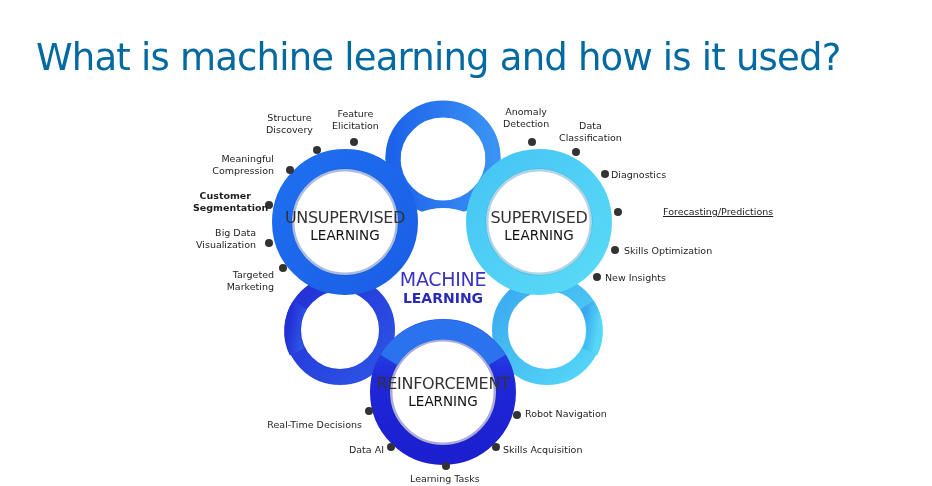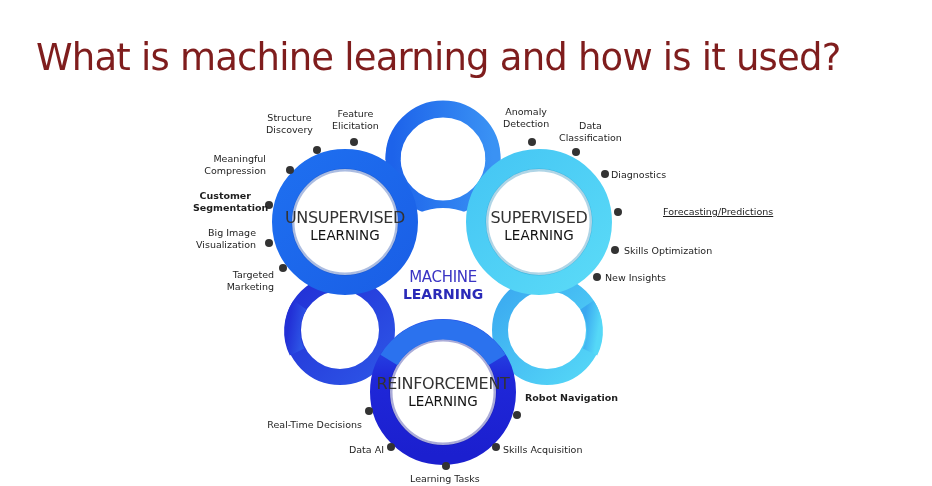--- a/index.html
+++ b/index.html
@@ -1,26 +1,26 @@
 <!DOCTYPE html>
 <html><head>
 <meta charset="utf-8">
 <style>
   html, body { margin:0; padding:0; background:#ffffff; }
   body { width:932px; height:486px; position:relative; overflow:hidden; font-family:"DejaVu Sans", sans-serif; }
-  .title { position:absolute; left:36px; top:36px; font-size:37px; color:#7f1d1d; letter-spacing:-0.8px; font-family:"DejaVu Sans", sans-serif; white-space:nowrap; }
+  .title { position:absolute; left:36px; top:36px; font-size:37px; color:#0369a1; letter-spacing:-0.8px; font-family:"DejaVu Sans", sans-serif; white-space:nowrap; }
   svg.diagram { position:absolute; left:0; top:0; }
   .lbl { position:absolute; font-size:9.5px; color:#1e1e1e; line-height:12px; white-space:nowrap; font-family:"DejaVu Sans", sans-serif; }
   .lbl.r { text-align:right; }
   .lbl.c { text-align:center; }
   .hub { position:absolute; text-align:center; font-family:"DejaVu Sans", sans-serif; white-space:nowrap; }
   .hub .l1 { font-size:16px; color:#333; letter-spacing:-0.3px; }
   .hub .l2 { font-size:13.5px; color:#111; font-weight:normal; }
   .center-title { position:absolute; left:443px; top:268px; transform:translateX(-50%); text-align:center; font-family:"DejaVu Sans", sans-serif; }
-  .center-title .a { font-size:15px; color:#3a34c4; letter-spacing:-0.3px; }
+  .center-title .a { font-size:19px; color:#3a34c4; letter-spacing:-0.3px; }
   .center-title .b { font-size:14px; color:#2a2ab8; font-weight:bold; }
 </style>
 </head>
 <body>
 
 <div class="title">What is machine learning and how is it used?</div>
 
 <svg class="diagram" width="932" height="486" viewBox="0 0 932 486" xmlns="http://www.w3.org/2000/svg">
   <defs>
     <linearGradient id="gTop" x1="0" y1="0" x2="1" y2="0">
@@ -126,30 +126,30 @@
 </div>
 
 <div class="lbl c" style="left:266px; top:112px;">
   <div>Structure</div>
     <div>Discovery</div>
 </div>
 <div class="lbl c" style="left:332px; top:108px;">
   <div>Feature</div>
     <div>Elicitation</div>
 </div>
-<div class="lbl r" style="left:202px; top:153px; width:64px;">
+<div class="lbl r" style="left:210px; top:153px; width:64px;">
   <div>Meaningful</div>
     <div>Compression</div>
 </div>
 <div class="lbl r" style="left:193px; top:190px; width:66px;font-weight:bold;">
   <div style="padding-right:8px;">Customer</div>
     <div>Segmentation</div>
 </div>
 <div class="lbl r" style="left:196px; top:227px; width:60px;">
-  <div>Big Image</div>
+  <div>Big Data</div>
     <div>Visualization</div>
 </div>
 <div class="lbl r" style="left:220px; top:269px; width:54px;">
   <div>Targeted</div>
     <div>Marketing</div>
 </div>
 
 <div class="lbl c" style="left:503px; top:106px;">
   <div>Anomaly</div>
     <div>Detection</div>
@@ -157,16 +157,16 @@
 <div class="lbl c" style="left:559px; top:120px;">
   <div>Data</div>
     <div>Classification</div>
 </div>
 <div class="lbl" style="left:611px; top:169px;">Diagnostics</div>
 <div class="lbl" style="left:663px; top:206px;text-decoration:underline;">Forecasting/Predictions</div>
 <div class="lbl" style="left:624px; top:245px;">Skills Optimization</div>
 <div class="lbl" style="left:605px; top:272px;">New Insights</div>
 
 <div class="lbl r" style="left:262px; top:419px; width:100px;">Real-Time Decisions</div>
-<div class="lbl" style="left:525px; top:392px;font-weight:bold;">Robot Navigation</div>
+<div class="lbl" style="left:525px; top:408px;">Robot Navigation</div>
 <div class="lbl r" style="left:334px; top:444px; width:50px;">Data AI</div>
 <div class="lbl" style="left:503px; top:444px;">Skills Acquisition</div>
 <div class="lbl c" style="left:410px; top:473px;">Learning Tasks</div>
 
 </body></html>

